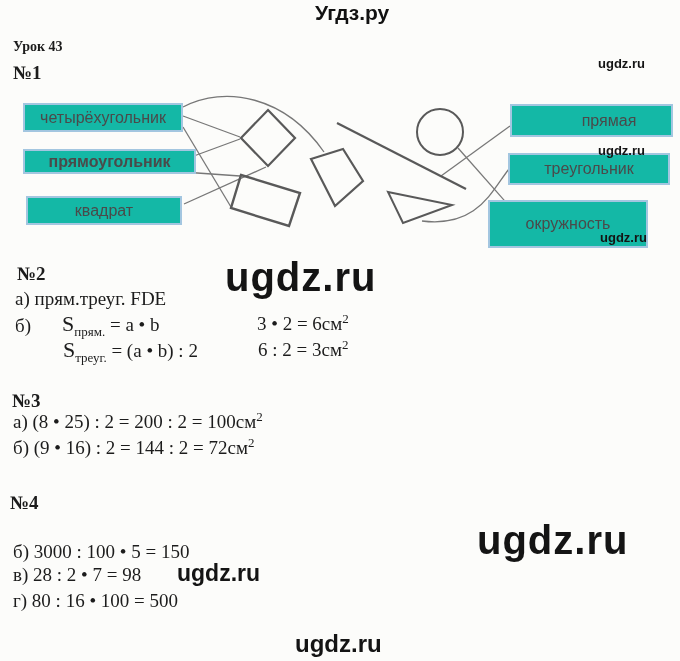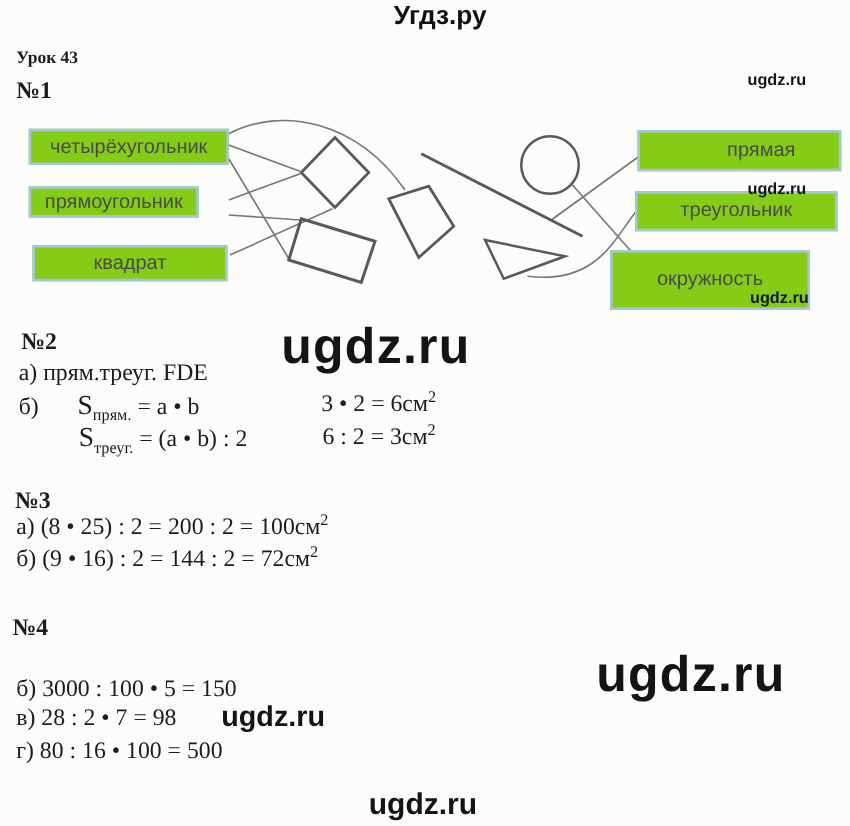--- a/index.html
+++ b/index.html
@@ -12,21 +12,21 @@
   
   .site-header{font-family:"Liberation Sans",sans-serif;font-weight:bold;font-size:21px;color:#111;margin-left:19px;}
   .wm{font-family:"Liberation Sans",sans-serif;font-weight:bold;color:#141414;white-space:nowrap;}
   .wm-sm{font-size:13px;}
   .wm-md{font-size:23px;}
   .wm-lg{font-size:40px;letter-spacing:1px;}
   
   #diagram-svg{position:absolute;left:0;top:0;width:680px;height:250px;}
   .match-box{
     position:absolute;display:flex;align-items:center;justify-content:center;
-    border:2px solid #a3c6e0;background:#84cc16;
+    border:2px solid #a3c6e0;background:#14b8a6;
     font-family:"Liberation Sans",sans-serif;font-size:16px;color:#4a4a4a;
     box-sizing:border-box;white-space:nowrap;
   }
   
   .ptext{font-size:19px;white-space:nowrap;}
   .pnum{font-weight:bold;font-size:19px;}
   .lesson{font-weight:bold;font-size:14px;}
   .sbase{font-size:22px;}
   sub{font-size:13px;margin-top:48px;}
   .supnum{font-size:13px;vertical-align:super;line-height:0;}
@@ -58,21 +58,21 @@
       <polygon points="268,110 295,138 268,166 241,138" stroke-width="2.2"></polygon>
       <polygon points="241,175 300,193 289,226 231,208" stroke-width="2.4"></polygon>
       <polygon points="311,159 343,149 363,181 335,206" stroke-width="2.2"></polygon>
       <line x1="337" y1="123" x2="466" y2="189" stroke-width="2.2"></line>
       <circle cx="440" cy="132" r="23" stroke-width="2"></circle>
       <polygon points="388,192 452,205 403,223" stroke-width="2"></polygon>
     </g>
   </svg>
 
   <div class="match-box" style="left:23px;top:103px;width:160px;height:29px;">четырёхугольник</div>
-  <div class="match-box" style="left:23px;top:149px;width:136px;height:25px;">прямоугольник</div>
+  <div class="match-box" style="left:23px;top:149px;width:173px;height:25px;font-weight:bold;">прямоугольник</div>
   <div class="match-box" style="left:26px;top:196px;width:156px;height:29px;">квадрат</div>
 
   <div class="match-box" style="left:510px;top:104px;width:163px;height:33px;padding-left:35px;">прямая</div>
   <div class="match-box" style="left:508px;top:153px;width:162px;height:32px;">треугольник</div>
   <div class="match-box" style="left:488px;top:200px;width:160px;height:48px;">окружность</div>
 
   <div class="abs wm wm-sm" style="left:598px;top:143px;">ugdz.ru</div>
   <div class="abs wm wm-sm" style="left:600px;top:230px;">ugdz.ru</div>
 
   <div class="abs pnum" style="left:17px;top:263px;">№2</div>

